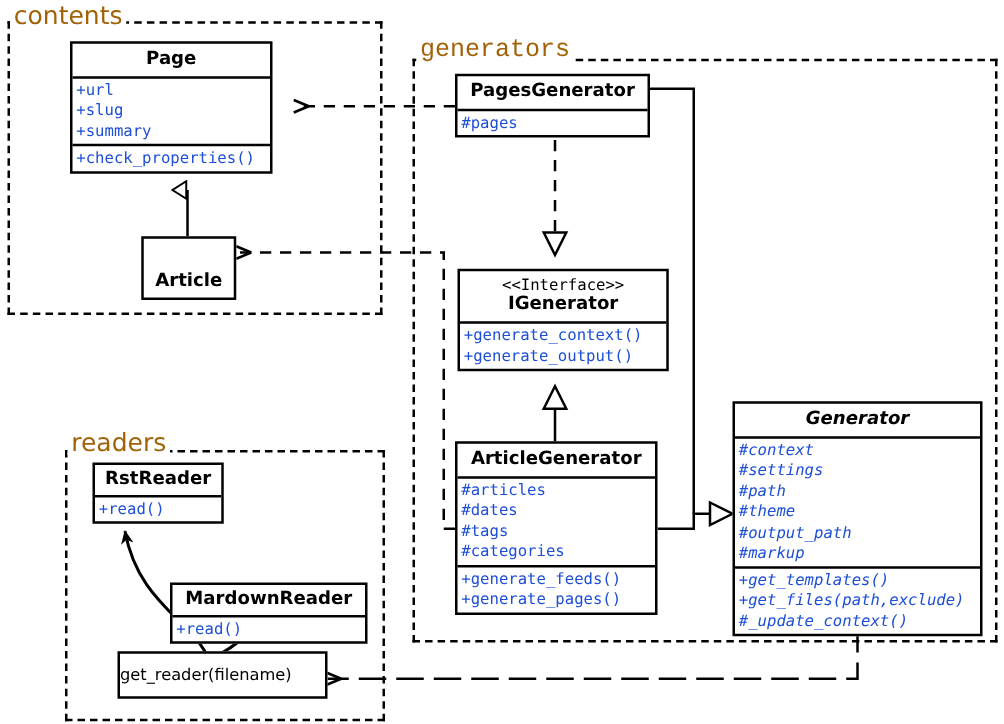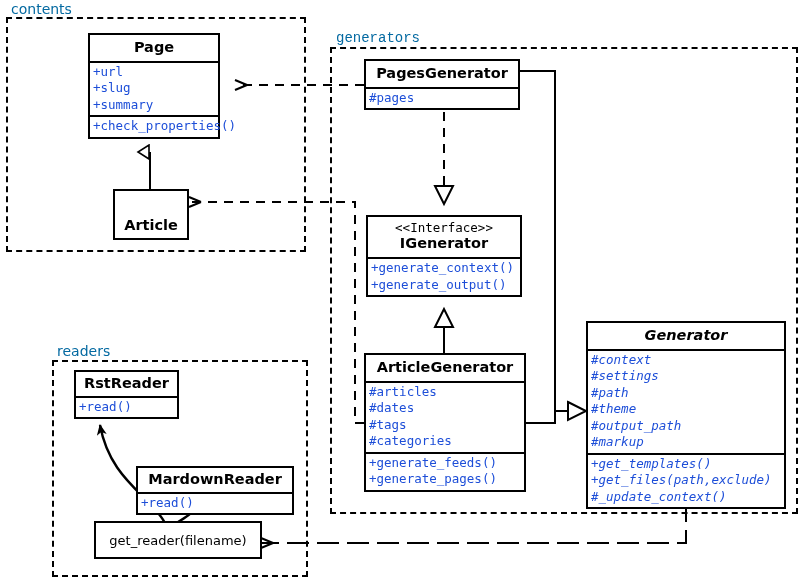--- a/index.html
+++ b/index.html
@@ -3,37 +3,37 @@
 <meta charset="utf-8">
 <style>
   html,body{margin:0;padding:0;background:#ffffff;}
   #stage{position:relative;width:803px;height:579px;background:#ffffff;
          font-family:"DejaVu Sans",sans-serif;overflow:hidden;}
 
   
   .pkg{position:absolute;box-sizing:border-box;}
   .pkg-border{position:absolute;inset:0;box-sizing:border-box;
               border:2px dashed #000;}
-  .pkg-label{position:absolute;font-size:14px;color:#0369a1;background:#fff;
+  .pkg-label{position:absolute;font-size:20px;color:#a16207;background:#fff;
              padding:0 3px;white-space:nowrap;line-height:1;}
 
   
   .cls{position:absolute;box-sizing:border-box;border:2px solid #000;
        background:#fff;}
   .cls .name{text-align:center;font-weight:bold;font-size:14.5px;
              padding:4px 6px 5px 6px;line-height:1.15;color:#000;
              font-family:"DejaVu Sans",sans-serif;}
   .cls .name .stereo{display:block;font-weight:normal;font-size:12.5px;
              font-family:"DejaVu Sans Mono",monospace;}
   .cls .sect{border-top:2px solid #000;padding:1px 3px 2px 3px;}
   .cls .sect div{font-family:"DejaVu Sans Mono",monospace;font-size:12.5px;
              line-height:1.32;white-space:pre;color:#1d4ed8;}
   .plainbox{position:absolute;box-sizing:border-box;border:2px solid #000;
             background:#fff;display:flex;align-items:center;
-            justify-content:center;font-size:13px;color:#000;}
+            justify-content:flex-start;font-size:13px;color:#000;}
 
   
   svg.wires{position:absolute;left:0;top:0;width:803px;height:579px;
             pointer-events:none;}
 </style>
 </head>
 <body>
 
 <div id="stage">
 
@@ -105,21 +105,21 @@
 
     <g>
       <path d="M165,523 C150,495 110,480 100,425" fill="none" stroke="#000" stroke-width="2.4" marker-end="url(#solidarrow)"></path>
     </g>
 
     <g>
       <path d="M178,522 C196,512 205,500 220,478" fill="none" stroke="#000" stroke-width="2.4" marker-end="url(#solidarrow)"></path>
     </g>
   </svg>
 
-  <div class="cls" style="left:88px;top:33px;width:132px;">
+  <div class="cls" style="left:56px;top:33px;width:162px;">
     <div class="name">Page</div>
     <div class="sect">
       <div>+url</div>
       <div>+slug</div>
       <div>+summary</div>
     </div>
     <div class="sect">
       <div>+check_properties()</div>
     </div>
   </div>
@@ -128,21 +128,21 @@
     <div class="name" style="padding:3px 6px 4px 6px;margin-top:23px;">Article</div>
   </div>
 
   <div class="cls" style="left:364px;top:59px;width:156px;">
     <div class="name">PagesGenerator</div>
     <div class="sect">
       <div>#pages</div>
     </div>
   </div>
 
-  <div class="cls" style="left:366px;top:215px;width:156px;">
+  <div class="cls" style="left:366px;top:215px;width:169px;">
     <div class="name">
       <span class="stereo">&lt;&lt;Interface&gt;&gt;</span>
       <span>IGenerator</span>
     </div>
     <div class="sect">
       <div>+generate_context()</div>
       <div>+generate_output()</div>
     </div>
   </div>
 

